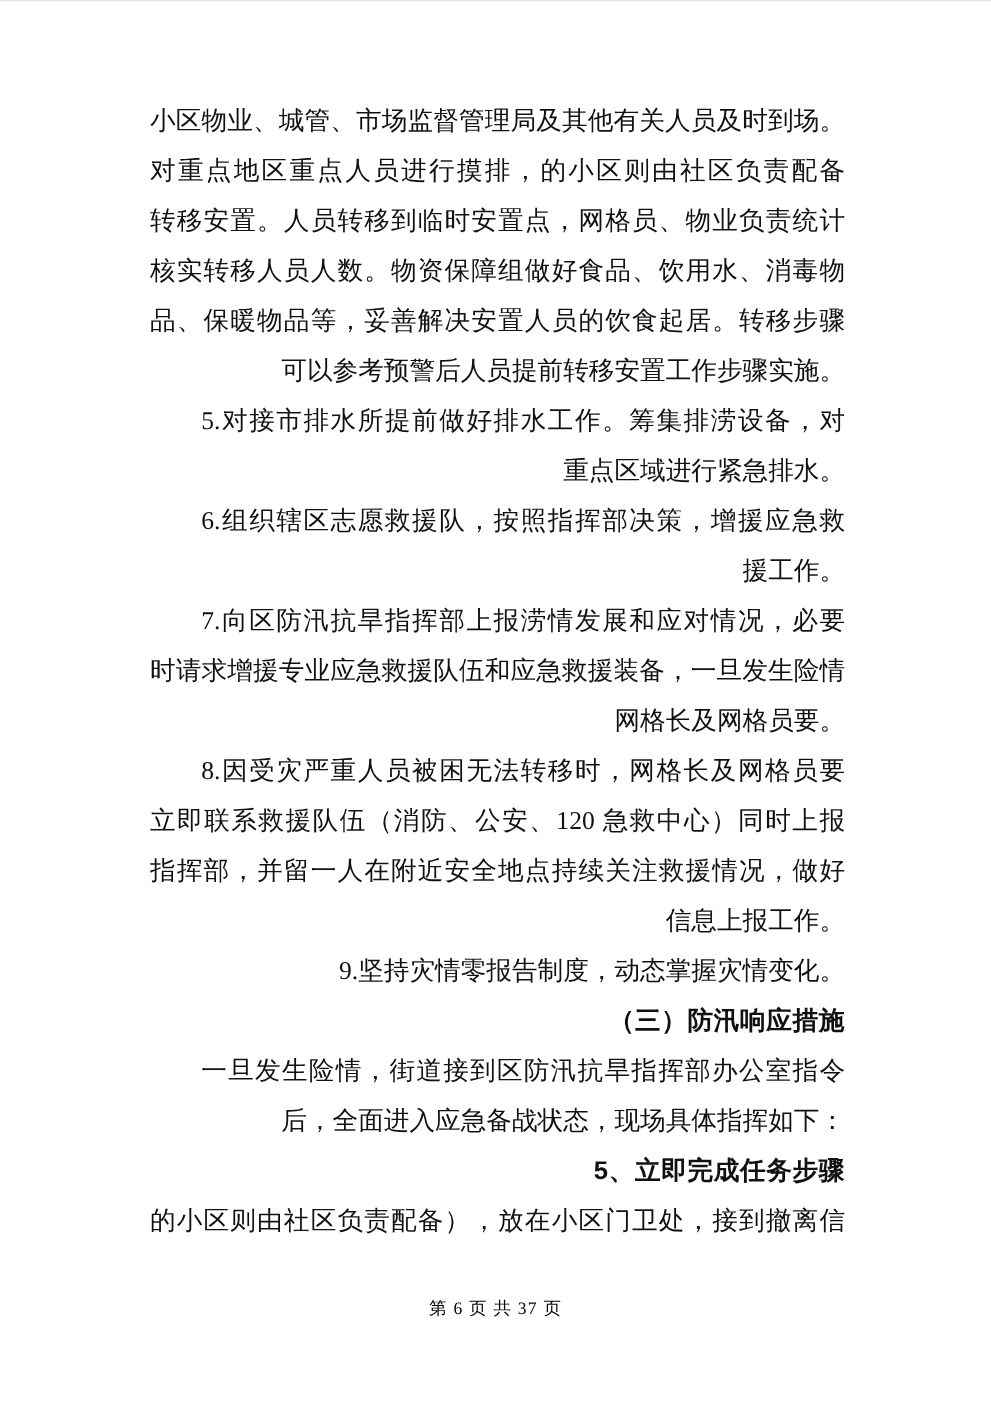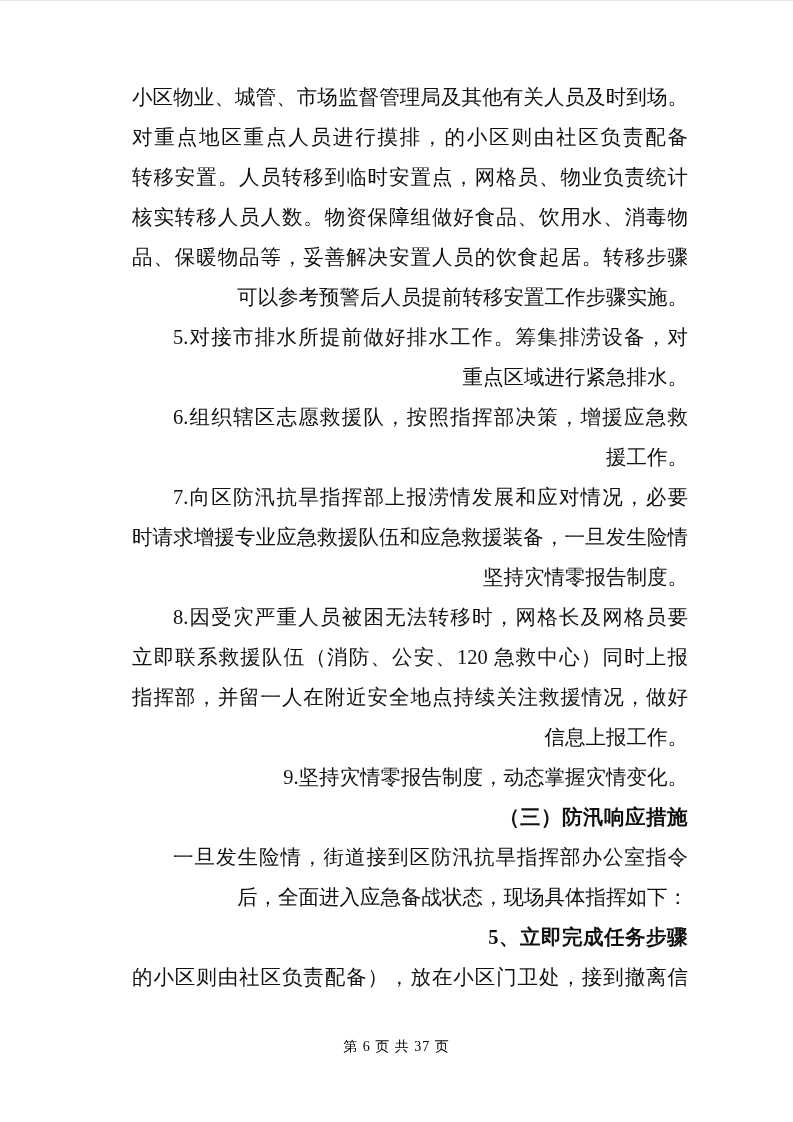--- a/index.html
+++ b/index.html
@@ -14,41 +14,40 @@
     width: 793px; height: 1122px;
     background: #ffffff;
     overflow: hidden;
     border-top: 1px solid #e6e6e6;
     box-sizing: border-box;
   }
   .content {
     position: absolute;
     left: 120px; top: 76px;
     width: 556px;
-    margin-left: 12px;
   }
   .line {
     height: 40px;
     line-height: 40px;
     font-size: 20.5px;
     white-space: nowrap;
     text-align: right;
   }
   
   .j {
     white-space: normal;
     overflow: hidden;
     text-align: justify;
     text-align-last: justify;
     text-justify: inter-character;
   }
   .indent { text-indent: 2em; }
   .heading {
     font-weight: bold;
-    font-family: Liberation Serif, serif;
+    font-family: Liberation Sans, sans-serif;
     letter-spacing: 0.5px;
   }
   .footer {
     position: absolute;
     left: 0; top: 1037px;
     width: 100%;
     text-align: center;
     font-size: 14px;
     letter-spacing: 1px;
     color: #000000;
@@ -64,21 +63,21 @@
     <div class="line j">转移安置。人员转移到临时安置点，网格员、物业负责统计</div>
     <div class="line j">核实转移人员人数。物资保障组做好食品、饮用水、消毒物</div>
     <div class="line j">品、保暖物品等，妥善解决安置人员的饮食起居。转移步骤</div>
     <div class="line">可以参考预警后人员提前转移安置工作步骤实施。</div>
     <div class="line j indent">5.对接市排水所提前做好排水工作。筹集排涝设备，对</div>
     <div class="line">重点区域进行紧急排水。</div>
     <div class="line j indent">6.组织辖区志愿救援队，按照指挥部决策，增援应急救</div>
     <div class="line">援工作。</div>
     <div class="line j indent">7.向区防汛抗旱指挥部上报涝情发展和应对情况，必要</div>
     <div class="line j">时请求增援专业应急救援队伍和应急救援装备，一旦发生险情</div>
-    <div class="line">坚持灾情零报告制度。</div>
+    <div class="line">网格长及网格员要。</div>
     <div class="line j indent">8.因受灾严重人员被困无法转移时，网格长及网格员要</div>
     <div class="line j">立即联系救援队伍（消防、公安、120 急救中心）同时上报</div>
     <div class="line j">指挥部，并留一人在附近安全地点持续关注救援情况，做好</div>
     <div class="line">信息上报工作。</div>
     <div class="line indent">9.坚持灾情零报告制度，动态掌握灾情变化。</div>
     <div class="line indent heading">（三）防汛响应措施</div>
     <div class="line j indent">一旦发生险情，街道接到区防汛抗旱指挥部办公室指令</div>
     <div class="line">后，全面进入应急备战状态，现场具体指挥如下：</div>
     <div class="line indent heading">5、立即完成任务步骤</div>
     <div class="line j">的小区则由社区负责配备），放在小区门卫处，接到撤离信</div>

